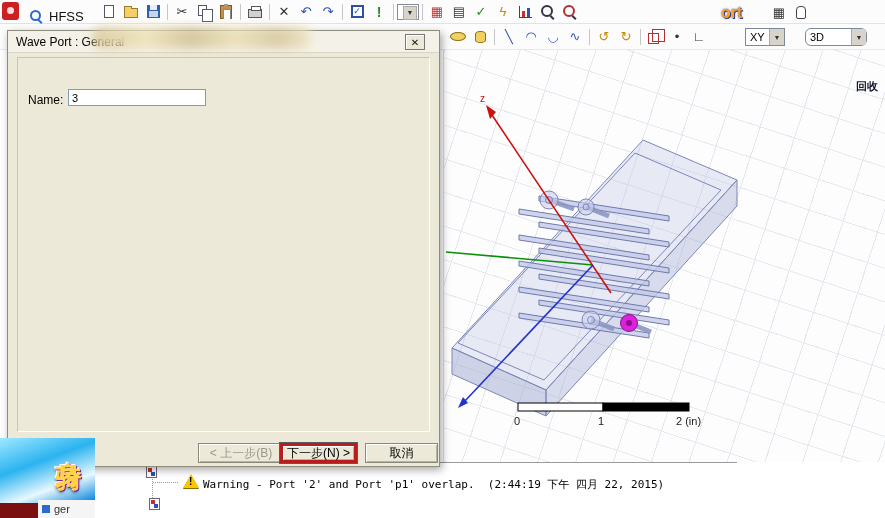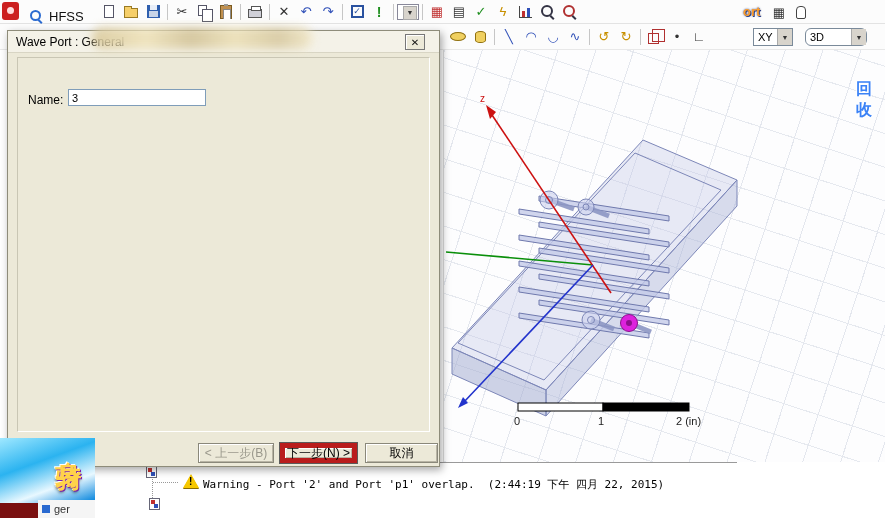--- a/index.html
+++ b/index.html
@@ -43,34 +43,34 @@
   .i-cyl{width:11px;height:12px;background:#f0d060;border:1px solid #907010;border-radius:5px/3px;}
   .i-cube{width:11px;height:11px;border:1px solid #b03030;position:relative;margin-left:-3px;margin-top:3px;}
   .i-cube::after{content:"";position:absolute;left:3px;top:-5px;width:11px;height:11px;border:1px solid #b03030;}
   .app-red-icon{position:absolute;left:2px;top:2px;width:17px;height:18px;background:#cc2020;border-radius:3px;z-index:12;}
   .app-red-icon::after{content:"";position:absolute;left:5px;top:5px;width:7px;height:7px;background:#ffdede;border-radius:50%;}
   .search-cluster{position:absolute;left:30px;top:9px;display:flex;align-items:center;gap:5px;z-index:12;}
   .mag{width:14px;height:14px;position:relative;}
   .mag::before{content:"";position:absolute;left:0;top:0;width:7px;height:7px;border:2px solid #2a6ad0;border-radius:50%;}
   .mag::after{content:"";position:absolute;left:9px;top:9px;width:5px;height:2px;background:#2a6ad0;transform:rotate(45deg);transform-origin:0 0;}
   .search-text{font-size:13px;color:#111;}
-  .port-label{position:absolute;left:743px;top:4px;font-size:13px;font-weight:bold;color:#ff9e2a;text-shadow:0 0 2px #28408a,1px 1px 0 #28408a;}
+  .port-label{position:absolute;left:721px;top:4px;font-size:16px;font-weight:bold;color:#ff9e2a;text-shadow:0 0 2px #28408a,1px 1px 0 #28408a;}
   .row1-right{position:absolute;left:768px;top:2px;display:flex;}
-  .combo{height:18px;border:1px solid #7a8a9a;background:#fff;display:flex;align-items:center;justify-content:space-between;font-size:11px;padding-left:4px;margin-left:16px;flex:0 0 auto;}
+  .combo{height:18px;border:1px solid #7a8a9a;background:#fff;display:flex;align-items:center;justify-content:space-between;font-size:11px;padding-left:4px;margin-left:8px;flex:0 0 auto;}
   .combo .arrow{width:15px;height:16px;background:#d8d4cc;border-left:1px solid #aaa;display:flex;align-items:center;justify-content:center;}
   .combo .arrow::after{content:"▼";font-size:7px;color:#333;}
   .w-plane{width:40px;}
   .w-view{width:62px;margin-left:14px;}
 
   
   .viewport{position:absolute;left:443px;top:50px;width:442px;height:412px;z-index:1;background-color:#fdfdfe;border-left:1px solid #dcdcdc;
     background-image:repeating-linear-gradient(108deg,#e4e7ee 0 1px,transparent 1px 36px),repeating-linear-gradient(18deg,#e6e9ef 0 1px,transparent 1px 32px);}
   .model{position:absolute;left:0;top:0;}
   .scale-label{position:absolute;font-size:11px;color:#222;}
-  .recycle-label{position:absolute;left:856px;top:79px;font-size:16px;font-weight:bold;color:#3b82f6;z-index:6;
+  .recycle-label{position:absolute;left:856px;top:79px;font-size:11px;font-weight:bold;color:#0f172a;z-index:6;
     text-shadow:-1px 0 0 #fff,1px 0 0 #fff,0 -1px 0 #fff,0 1px 0 #fff;}
 
   
   .msg-panel{position:absolute;left:95px;top:462px;width:642px;height:56px;background:#fff;border-top:1px solid #9a9a9a;z-index:5;text-decoration:underline;}
   .tree-icon{position:absolute;width:11px;height:12px;background:#fff;border:1px solid #667;}
   .tree-icon::before{content:"";position:absolute;left:1px;top:1px;width:4px;height:4px;background:#c03030;}
   .tree-icon::after{content:"";position:absolute;right:1px;bottom:1px;width:4px;height:4px;background:#3050b8;}
   .tree-vline{position:absolute;left:57px;top:16px;height:21px;border-left:1px dotted #999;}
   .tree-hline{position:absolute;left:58px;top:19px;width:25px;border-top:1px dotted #999;}
   .warn-tri{position:absolute;left:88px;top:11px;width:0;height:0;border-left:8px solid transparent;border-right:8px solid transparent;border-bottom:14px solid #f7c800;filter:drop-shadow(0 1px 0 #8a6d00);}
@@ -78,22 +78,22 @@
   .warn-text{position:absolute;left:108px;top:14px;font-family:"DejaVu Sans Mono","Liberation Mono",monospace;font-size:11px;color:#000;white-space:pre;}
 
   
   .dialog{position:absolute;left:7px;top:30px;width:433px;height:437px;background:#ece9d8;border:1px solid #8e8c7a;box-shadow:2px 3px 8px rgba(0,0,0,.35);z-index:40;}
   .dlg-title{position:absolute;left:0;top:0;right:0;height:22px;display:flex;align-items:center;padding-left:8px;font-size:12px;color:#000;background:#f4f2e8;border-bottom:1px solid #d8d5c4;}
   .dlg-close{position:absolute;right:14px;top:3px;width:20px;height:16px;background:#ece9d8;border:1px solid #777;box-shadow:inset 1px 1px 0 #fff;font-size:10px;display:flex;align-items:center;justify-content:center;color:#111;font-weight:bold;cursor:default;}
   .dlg-panel{position:absolute;left:9px;top:26px;right:9px;bottom:34px;border:1px solid;border-color:#c9c6b4 #fff #fff #c9c6b4;background:#ece9d8;}
   .name-label{position:absolute;left:20px;top:62px;font-size:12px;color:#000;}
   .name-input{position:absolute;left:60px;top:58px;width:138px;height:17px;border:1px solid #7f9db9;font-size:11px;padding:0 3px;font-family:inherit;background:#fff;}
   .btn{position:absolute;top:412px;height:20px;background:#ece9d8;border:1px solid #8a887a;box-shadow:inset 1px 1px 0 #fff,inset -1px -1px 0 #b8b4a4;font-size:12px;display:flex;align-items:center;justify-content:center;color:#000;cursor:default;}
-  .btn-back{left:190px;width:76px;color:#9a988c;}
-  .btn-next{left:272px;width:77px;border:5px solid #b91c1c;box-shadow:inset 1px 1px 0 #fff,inset -1px -1px 0 #b8b4a4,0 0 0 1px #5a5a5a;}
+  .btn-back{left:190px;width:86px;color:#9a988c;}
+  .btn-next{left:272px;width:77px;border:3px solid #b91c1c;box-shadow:inset 1px 1px 0 #fff,inset -1px -1px 0 #b8b4a4,0 0 0 1px #5a5a5a;}
   .btn-cancel{left:357px;width:73px;}
 
   
   .blur-blob{position:absolute;left:92px;top:27px;width:220px;height:22px;border-radius:10px;z-index:60;opacity:.9;filter:blur(5px);
     background:linear-gradient(90deg,#d9c99c,#efe3bb 25%,#d3c49a 45%,#ece0b8 65%,#d8caa2 85%,#f0e6c6);}
   .game{position:absolute;left:0;top:438px;width:95px;height:92px;z-index:70;overflow:hidden;
     background:linear-gradient(160deg,#9fe8ff 0%,#2bb3f0 30%,#e8f8ff 55%,#1a8fe0 75%,#0a5cc0 100%);padding-left:20px;}
   .game-text{position:absolute;right:8px;top:3px;writing-mode:vertical-rl;font-size:26px;font-weight:bold;color:#ffd24a;letter-spacing:3px;
     text-shadow:1px 1px 0 #7a1fae,-1px -1px 0 #fff,0 2px 3px rgba(0,0,0,.5);}
   .game-redblock{position:absolute;left:0;top:65px;width:38px;height:15px;background:#7a1010;}

